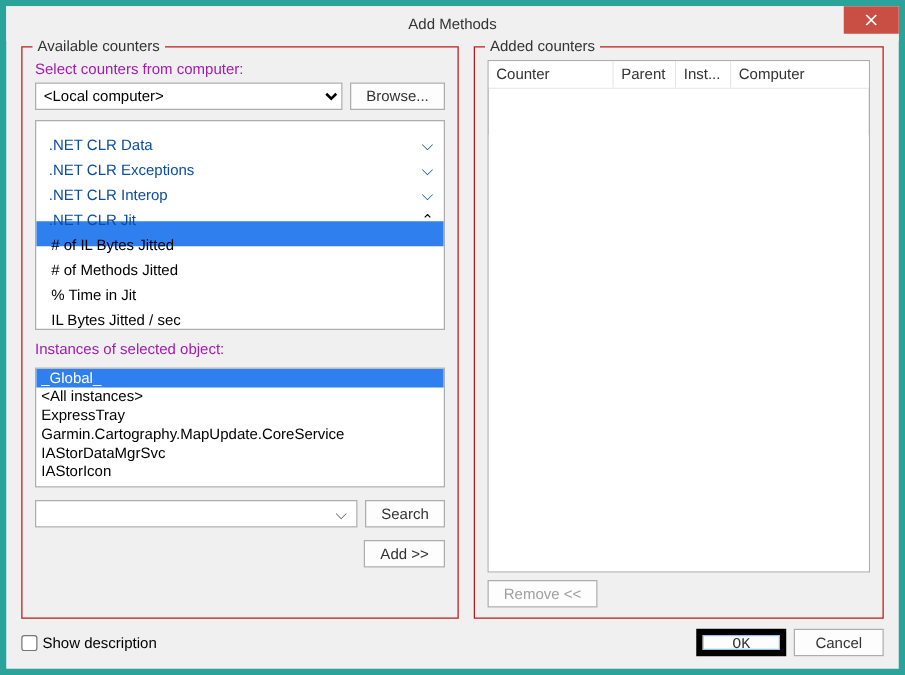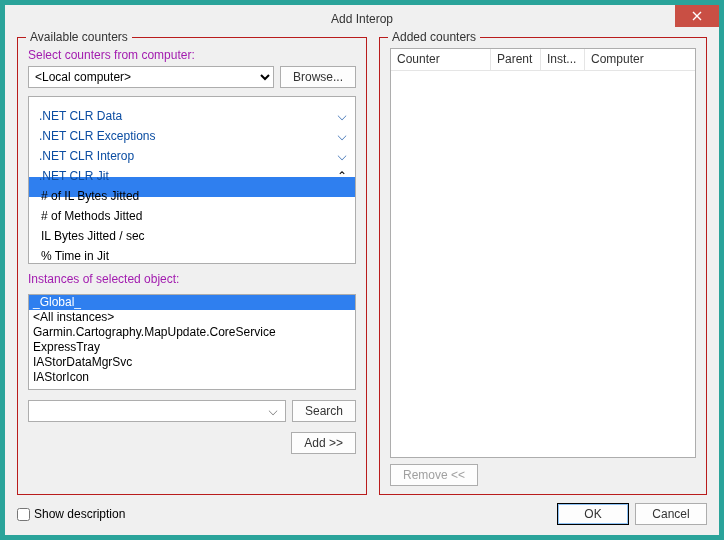--- a/index.html
+++ b/index.html
@@ -35,34 +35,34 @@
 .search-combo .dd { width: 16px; text-align: center; color: #555; }
 .addrow { margin-top: 10px; display: flex; justify-content: flex-end; }
 .grid { flex: 1; display: flex; flex-direction: column; gap: 37px; }
 .grid-head { display: flex; border-bottom: 1px solid #e5e5e5; height: 22px; }
 .grid-head .col { padding: 3px 6px; border-right: 1px solid #e5e5e5; color: #333; background: #fff; white-space: nowrap; overflow: hidden; }
 .grid-body { flex: 1; background: #fff; }
 .footer { display: flex; justify-content: space-between; align-items: center; margin-top: 8px; }
 .chk { display: flex; align-items: center; gap: 4px; }
 .chk input { width: 13px; height: 13px; margin: 0; }
 .btn.wide { min-width: 72px; }
-.btn.default { border: 1px solid #000000; box-shadow: inset 0 0 0 1px #8ec2f5; }
+.btn.default { border: 5px solid #000000; box-shadow: inset 0 0 0 1px #8ec2f5; font-family: Liberation Mono, monospace; }
 .remove-row { margin-top: 6px; }
 .section-label { margin-top: 8px; }
 
 .tree-inner::-webkit-scrollbar { width: 17px; }
 .tree-inner::-webkit-scrollbar-thumb { background: #cdcdcd; }
 .tree-inner::-webkit-scrollbar-track { background: #f0f0f0; }
 </style>
 </head>
 <body>
 
 <div class="window">
   <div class="titlebar">
-    <span class="titlebar-text">Add Interop</span>
+    <span class="titlebar-text">Add Methods</span>
     <div class="close-btn">
       <svg viewBox="0 0 10 10">
           <path d="M1 1 L9 9 M9 1 L1 9" stroke="#fff" stroke-width="1.4"></path>
         </svg>
     </div>
   </div>
   <div class="body">
     <div class="cols">
 
       <div class="fieldset left-col">
@@ -87,30 +87,30 @@
               <div class="tree-item">
                 <span>.NET CLR Interop</span>
                 <span class="chev">⌵</span>
               </div>
               <div class="tree-item">
                 <span>.NET CLR Jit</span>
                 <span class="chev up">⌃</span>
               </div>
               <div class="tree-item child selected"># of IL Bytes Jitted</div>
               <div class="tree-item child"># of Methods Jitted</div>
+              <div class="tree-item child">% Time in Jit</div>
               <div class="tree-item child">IL Bytes Jitted / sec</div>
-              <div class="tree-item child">% Time in Jit</div>
             </div>
         </div>
         <span class="label section-label">Instances of selected object:</span>
         <div class="instances" id="instances">
             <div class="inst-item selected">_Global_</div>
             <div class="inst-item">&lt;All instances&gt;</div>
+            <div class="inst-item">ExpressTray</div>
             <div class="inst-item">Garmin.Cartography.MapUpdate.CoreService</div>
-            <div class="inst-item">ExpressTray</div>
             <div class="inst-item">IAStorDataMgrSvc</div>
             <div class="inst-item">IAStorIcon</div>
           </div>
         <div class="searchrow">
           <div class="search-combo">
             <span class="dd">⌵</span>
           </div>
           <button class="btn">Search</button>
         </div>
         <div class="addrow">

